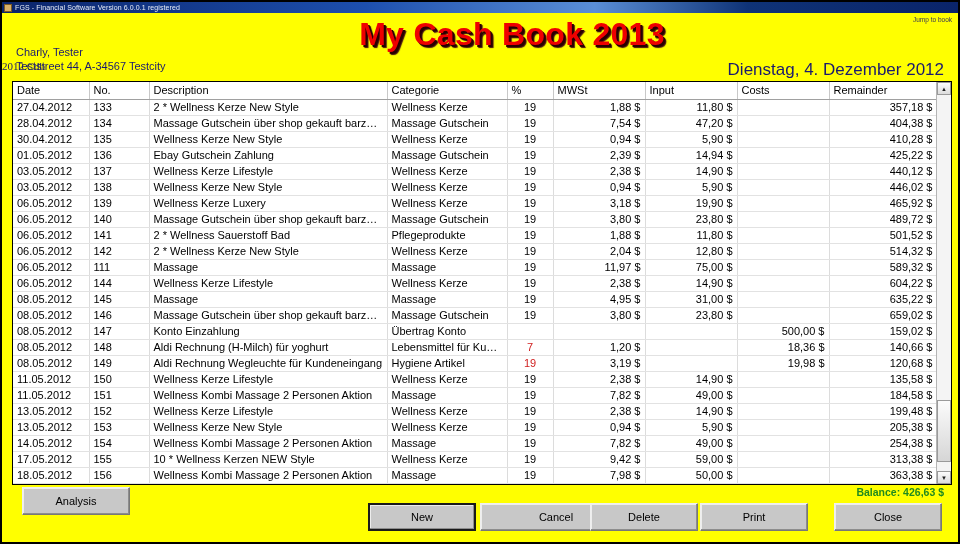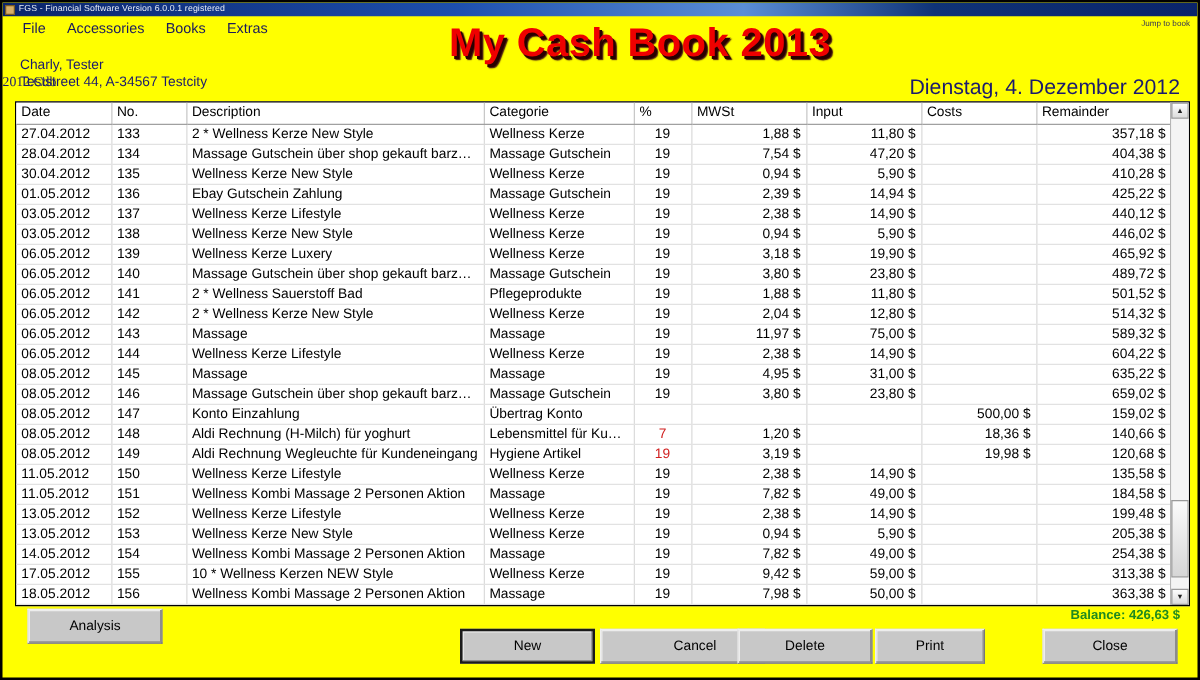--- a/index.html
+++ b/index.html
@@ -221,39 +221,33 @@
     font-family: "Liberation Sans", sans-serif;
   }
   .btn.focused {
     border: 2px solid #1a1a1a;
   }
   .bp-analysis { left: 20px;  top: 485px; width: 108px; }
   .bp-search   { left: 133px; top: 501px; width: 108px; }
   .bp-new      { left: 366px; top: 501px; width: 108px; }
   .bp-cancel   { left: 478px; top: 501px; width: 132px; padding-left: 20px; }
   .bp-delete   { left: 588px; top: 501px; width: 108px; }
-  .bp-print    { left: 698px; top: 501px; width: 88px; }
+  .bp-print    { left: 698px; top: 501px; width: 108px; }
   .bp-close    { left: 832px; top: 501px; width: 108px; }
 </style>
 </head>
 <body>
 
 <div id="app">
 
   <div class="titlebar">
     <div class="tb-icon"></div>
     <div class="tb-text">FGS - Financial Software  Version 6.0.0.1  registered</div>
   </div>
 
-  <div class="menubar">
-    <div class="menu-item">File</div>
-    <div class="menu-item">Accessories</div>
-    <div class="menu-item">Books</div>
-    <div class="menu-item">Extras</div>
-  </div>
 
   <div class="jumplink">Jump to book</div>
 
   <div class="apptitle">My Cash Book 2013</div>
 
   <div class="owner-name">Charly, Tester</div>
   <div class="owner-addr">Teststreet 44, A-34567 Testcity</div>
   <div class="dbname">2012.Cdb</div>
   <div class="dbdate">Dienstag, 4. Dezember 2012</div>
 
@@ -390,21 +384,21 @@
               <td>2 * Wellness Kerze New Style</td>
               <td>Wellness Kerze</td>
               <td class="c-center">19</td>
               <td class="c-right">2,04 $</td>
               <td class="c-right">12,80 $</td>
               <td class="c-right"></td>
               <td class="c-right">514,32 $</td>
             </tr>
             <tr>
               <td>06.05.2012</td>
-              <td>143</td>
+              <td>111</td>
               <td>Massage</td>
               <td>Massage</td>
               <td class="c-center">19</td>
               <td class="c-right">11,97 $</td>
               <td class="c-right">75,00 $</td>
               <td class="c-right"></td>
               <td class="c-right">589,32 $</td>
             </tr>
             <tr>
               <td>06.05.2012</td>

